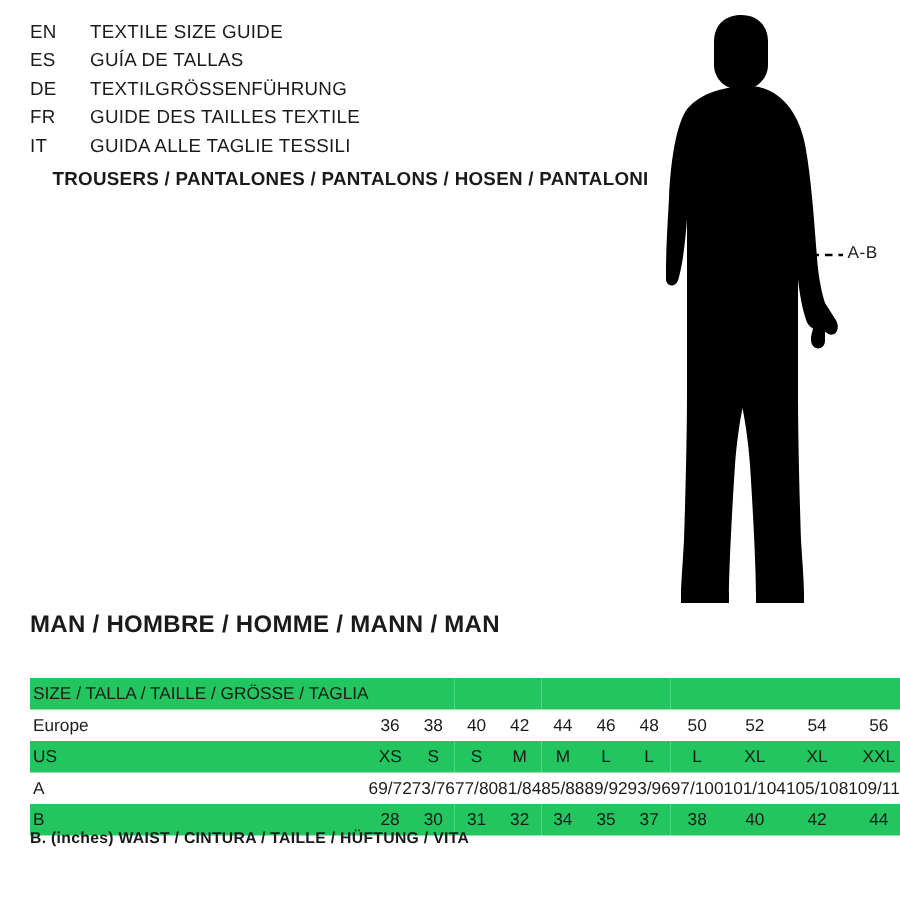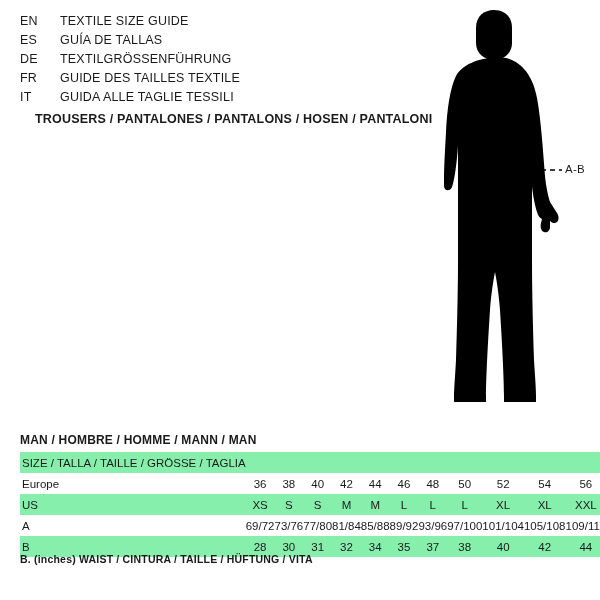--- a/index.html
+++ b/index.html
@@ -75,44 +75,44 @@
     position: absolute;
     left: 165px;
     top: 153px;
     font-size: 11.5px;
     letter-spacing: 0.3px;
   }
 
   
   .table-heading {
     position: absolute;
-    top: 433px;
-    left: 20px;
-    font-size: 12px;
+    top: 408px;
+    left: 20px;
+    font-size: 16px;
     font-weight: bold;
     letter-spacing: 0.2px;
     white-space: nowrap;
   }
 
   .size-table {
     position: absolute;
     top: 452px;
     left: 20px;
     width: 560px;
     border-collapse: collapse;
     font-size: 11.5px;
   }
   .size-table td {
     padding: 2px 0 2px 0;
     height: 17px;
     vertical-align: middle;
     white-space: nowrap;
   }
   .size-table tr.shaded td {
-    background: #86efac;
+    background: #22c55e;
   }
   .size-table td.label {
     width: 92px;
     padding-left: 2px;
   }
   .size-table td.val {
     width: 52px;
     text-align: center;
   }
 

